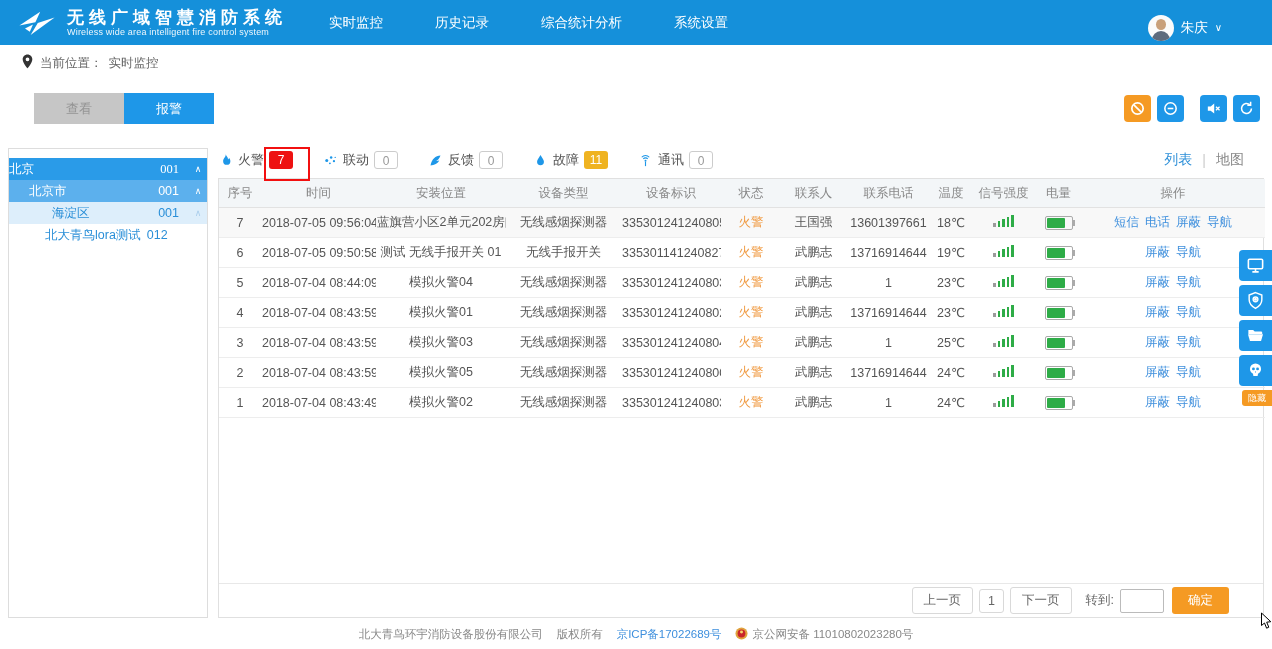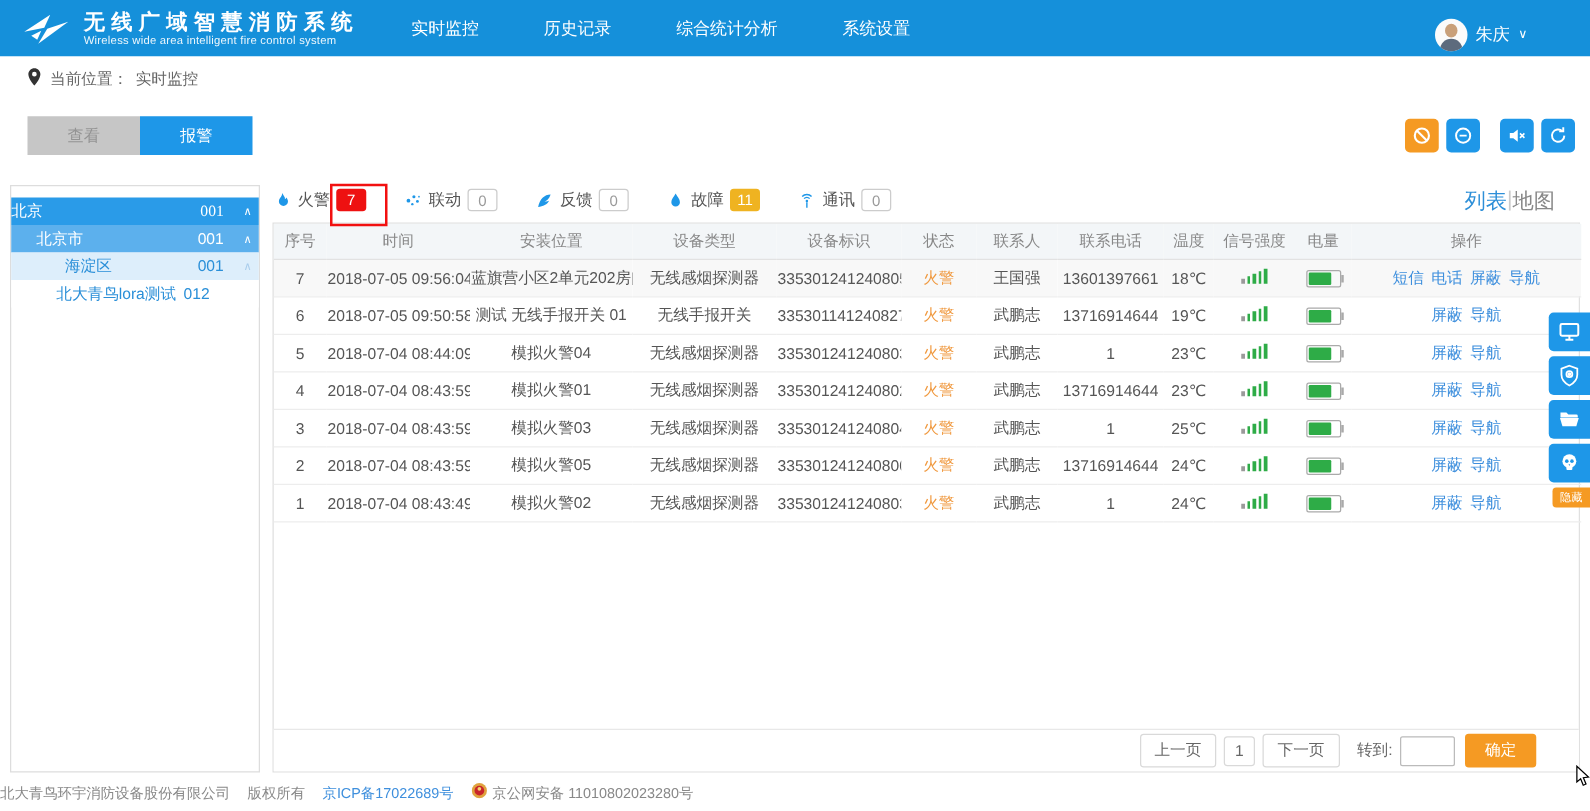--- a/index.html
+++ b/index.html
@@ -21,21 +21,21 @@
   .avatar .head{position:absolute;left:8px;top:4px;width:10px;height:11px;border-radius:50%;background:#c9a07a;}
   .avatar .bodyshape{position:absolute;left:4px;top:16px;width:18px;height:11px;border-radius:9px 9px 0 0;background:#5d6b7d;}
   .chevron-down{font-size:10px;}
   
   .location-bar{position:absolute;left:0;top:45px;width:100%;height:36px;display:flex;
                 align-items:center;gap:6px;padding-left:21px;color:#666;font-size:12.5px;box-sizing:border-box;}
   .location-bar svg{width:13px;height:15px;}
   
   .tab-row{position:absolute;left:0;top:93px;width:100%;height:31px;display:flex;align-items:center;box-sizing:border-box;}
   .tab{width:90px;height:31px;line-height:31px;text-align:center;font-size:13px;cursor:pointer;}
-  .tab-view{margin-left:22px;background:#c6c6c6;color:#949494;}
+  .tab-view{margin-left:34px;background:#c6c6c6;color:#949494;}
   .tab-alarm{background:#1e97e8;color:#fff;}
   .region-path{margin-left:14px;color:#2d8fd8;font-size:13px;font-weight:bold;align-self:flex-end;padding-bottom:4px;}
   .toolbar{margin-left:auto;margin-right:12px;display:flex;gap:6px;}
   .tool-btn{width:27px;height:27px;border-radius:4px;border:none;display:flex;align-items:center;
             justify-content:center;cursor:pointer;padding:0;color:#fff;}
   .tool-btn svg{width:17px;height:17px;display:block;}
   .tool-btn.gap{margin-left:10px;}
   
   .sidebar{position:absolute;left:8px;top:148px;width:200px;height:470px;border:1px solid #ddd;
            background:#fff;box-sizing:border-box;padding-top:9px;}
@@ -51,21 +51,21 @@
   
   .filter-row{position:absolute;left:218px;top:147px;width:1046px;height:26px;display:flex;align-items:center;}
   .chip{display:flex;align-items:center;gap:5px;margin-right:30px;cursor:pointer;}
   .chip-icon svg{width:15px;height:15px;display:block;}
   .chip-label{font-size:13px;color:#555;}
   .badge{min-width:24px;padding:0 4px;height:18px;line-height:18px;border-radius:3px;text-align:center;
          font-size:12px;box-sizing:border-box;}
   .badge.plain{border:1px solid #ccc;color:#999;background:#fff;}
   .badge.red{background:#ee1111;color:#fff;}
   .badge.amber{background:#efb321;color:#fff;}
-  .view-toggle{margin-left:auto;margin-right:20px;display:flex;font-size:17px;align-items:center;}
+  .view-toggle{margin-left:auto;margin-right:20px;display:flex;gap:10px;font-size:14px;align-items:center;}
   .vt-list{color:#2d8fd8;cursor:pointer;}
   .vt-sep{color:#ccc;}
   .vt-map{color:#888;cursor:pointer;}
   
   .main-panel{position:absolute;left:218px;top:178px;width:1046px;height:440px;border:1px solid #e0e0e0;
               background:#fff;box-sizing:border-box;}
   table{width:100%;border-collapse:collapse;table-layout:fixed;}
   th{height:26px;background:#f3f6f8;color:#888;font-weight:normal;font-size:12.5px;
      border-bottom:1px solid #e2e2e2;white-space:nowrap;}
   td{height:27px;text-align:center;font-size:12.5px;color:#555;border-bottom:1px solid #ededed;
@@ -100,21 +100,21 @@
                   box-sizing:border-box;pointer-events:none;z-index:50;}
   
   .side-float{position:absolute;right:0;top:250px;display:flex;flex-direction:column;align-items:flex-end;z-index:40;}
   .side-btn{width:33px;height:31px;margin-bottom:4px;background:#1e97e8;border:none;
             border-radius:4px 0 0 4px;color:#fff;display:flex;align-items:center;justify-content:center;
             cursor:pointer;padding:0;}
   .side-btn svg{width:19px;height:19px;display:block;}
   .side-tag{width:30px;height:16px;background:#f59a23;color:#fff;font-size:9px;line-height:16px;
             text-align:center;border-radius:3px 0 0 3px;cursor:pointer;}
   
-  .footer{position:absolute;left:0;bottom:7px;width:100%;display:flex;
+  .footer{position:absolute;left:0;bottom:7px;width:100%;display:flex;justify-content:center;
           align-items:center;gap:14px;font-size:11.5px;color:#888;margin-top:35px;}
   .icp-link{color:#3e8fdd;cursor:pointer;}
   .police-item{display:flex;align-items:center;gap:4px;}
   .police-item svg{width:13px;height:13px;}
 </style>
 </head>
 <body>
 
 <div class="topbar">
   <div class="logo">

